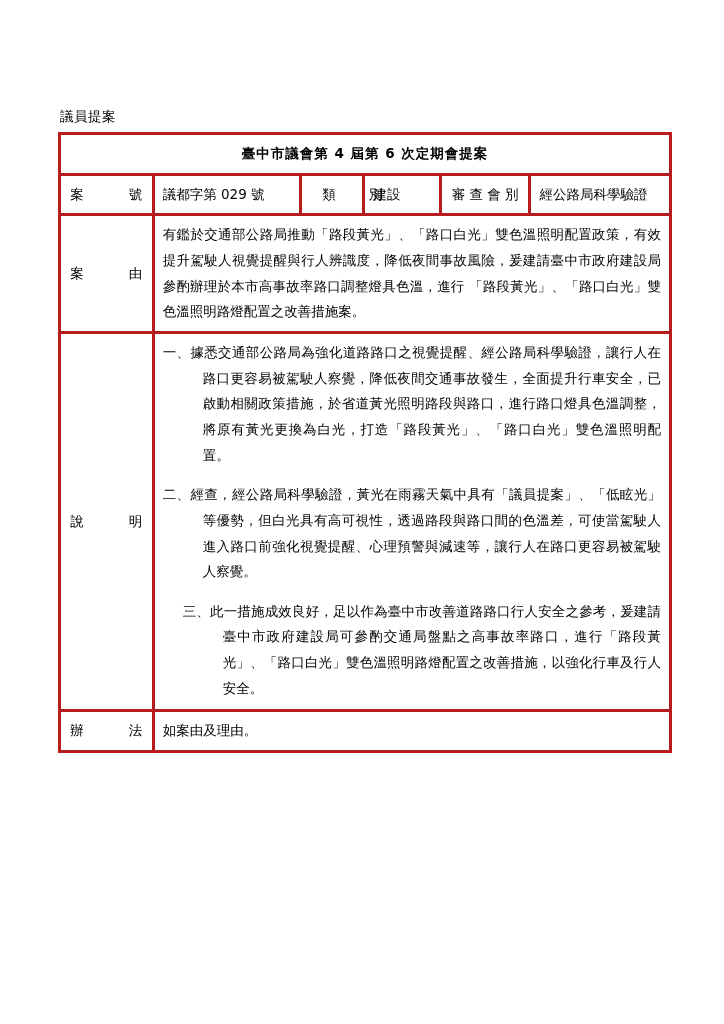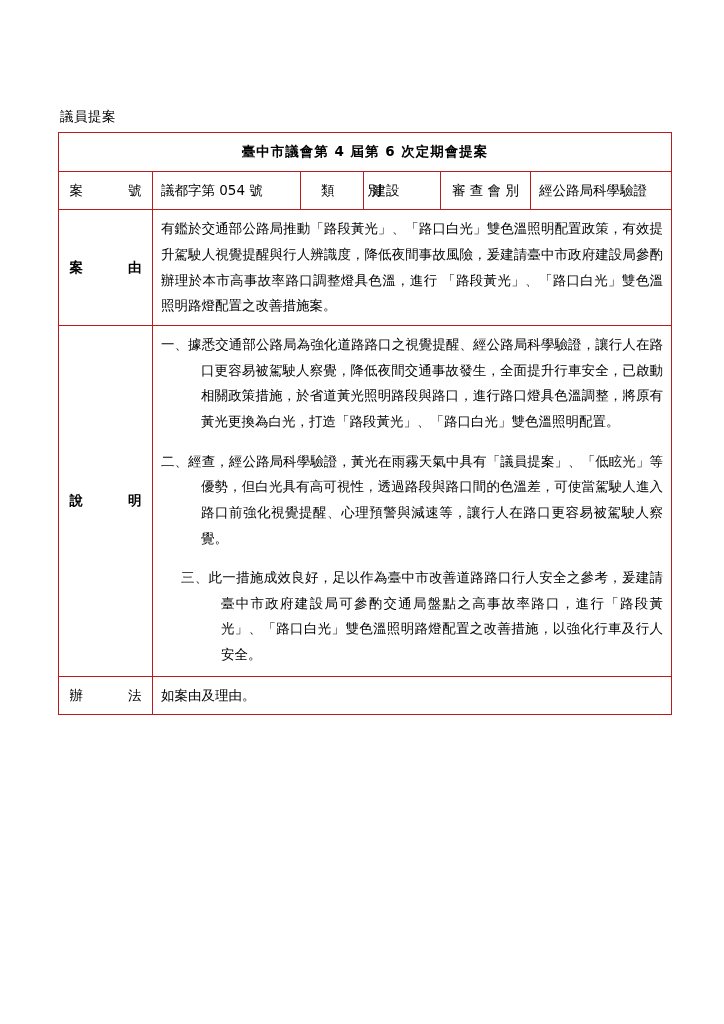--- a/index.html
+++ b/index.html
@@ -25,21 +25,21 @@
     line-height: 1.2;
     margin: 0 0 8px 2px;
     letter-spacing: 0.5px;
   }
   table.proposal {
     width: 100%;
     border-collapse: collapse;
     table-layout: fixed;
   }
   table.proposal td {
-    border: 1px solid #b91c1c;
+    border: 3px solid #b91c1c;
     padding: 6px 8px;
     font-size: 13.5px;
     line-height: 1.9;
     vertical-align: middle;
   }
   .title-cell {
     text-align: center;
     font-size: 19px;
     font-weight: bold;
     padding: 12px 0 13px 0;
@@ -61,21 +61,20 @@
     display: inline-block;
     width: 60px;
     text-align: justify;
     text-align-last: justify;
     text-justify: inter-character;
     margin-left: 12px;
   }
   .vlabel-cell {
     text-align: center;
     vertical-align: middle;
-    font-weight: bold;
   }
   .body-cell {
     text-align: justify;
     line-height: 2.05;
     padding: 10px 12px 10px 10px;
   }
   .reason-cell {
     padding: 12px 12px 12px 10px;
     line-height: 2.05;
   }
@@ -111,21 +110,21 @@
       <col style="width:138px">
     </colgroup>
     <tbody>
       <tr>
         <td class="title-cell" colspan="6">臺中市議會第 4 屆第 6 次定期會提案</td>
       </tr>
       <tr>
         <td class="label-cell">
           <span class="label-spread">案　　號</span>
         </td>
-        <td>議都字第 054 號</td>
+        <td>議都字第 029 號</td>
         <td class="label-cell">
           <span class="label-spread-narrow">類　別</span>
         </td>
         <td>建設</td>
         <td class="label-cell">審 查 會 別</td>
         <td>經公路局科學驗證</td>
       </tr>
       <tr>
         <td class="vlabel-cell">
           <span class="label-spread">案　　由</span>

